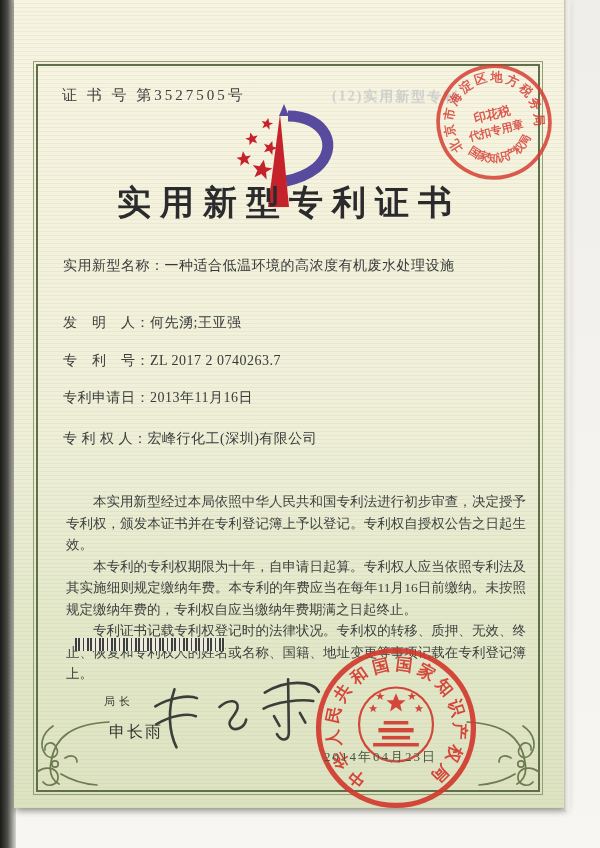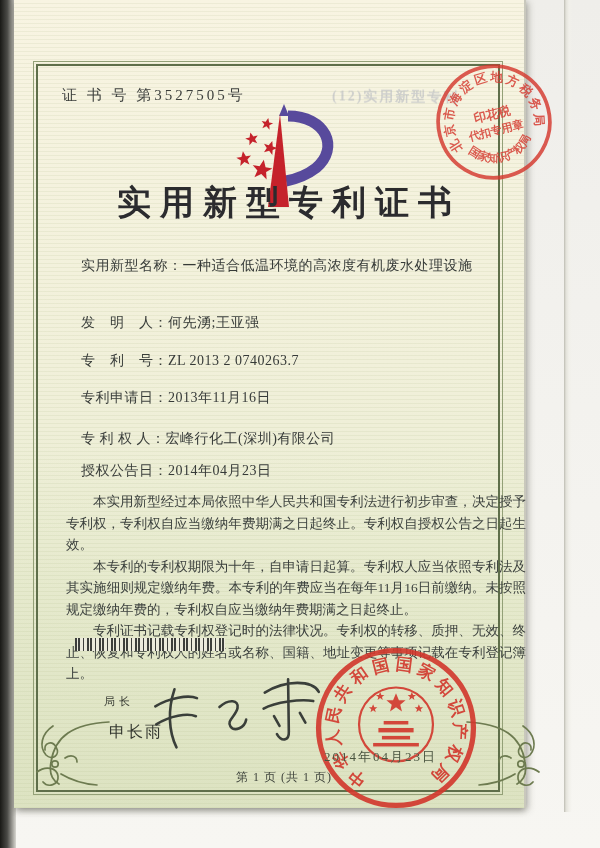--- a/index.html
+++ b/index.html
@@ -4,37 +4,37 @@
 <style>
   html,body{margin:0;padding:0;}
   body{
     width:600px;height:848px;overflow:hidden;position:relative;
     background:linear-gradient(180deg,#efeeea 0%,#f4f3ef 60%,#f7f6f2 100%);
     font-family:"Liberation Serif","DejaVu Serif",serif;
   }
   .spine{position:absolute;left:0;top:0;width:16px;height:848px;
     background:linear-gradient(90deg,#191916 0%,#4a4a46 45%,#a5a49e 80%,#d8d7d1 100%);}
   .paper{
-    position:absolute;left:14px;top:0;width:510px;height:808px;
+    position:absolute;left:14px;top:0;width:550px;height:808px;
     background:
       repeating-linear-gradient(0deg, rgba(140,158,96,0.10) 0 1px, rgba(0,0,0,0) 1px 4px),
       linear-gradient(180deg,#f8f4e2 0%,#f1f0da 45%,#e9ecd2 75%,#e5e9cf 100%);
     box-shadow:2px 0 0 #c9c8bc, 4px 2px 7px rgba(60,60,50,0.35), 0 3px 6px rgba(60,60,50,0.3);
   }
   .tint{position:absolute;left:0;bottom:0;width:100%;height:45%;
     background:linear-gradient(180deg,rgba(205,215,165,0) 0%,rgba(198,210,158,0.28) 100%);pointer-events:none;}
   .frame{position:absolute;left:22px;right:24px;top:64px;bottom:16px;
     border:2px solid #5f6f4a;outline:1px solid #93a077;outline-offset:2px;}
   .cert-no{position:absolute;left:48px;top:86px;font-size:15px;letter-spacing:3px;color:#3c3f3c;}
   .ghost{position:absolute;left:318px;top:88px;font-size:14px;font-weight:bold;
     color:#9aa0b4;opacity:0.42;letter-spacing:2px;filter:blur(0.4px);transform:rotate(0.5deg);}
   .logo{position:absolute;left:208px;top:104px;width:165px;height:110px;}
   .title{position:absolute;left:45px;top:180px;width:460px;text-align:center;
     font-size:34px;font-weight:bold;color:#2b2b2e;letter-spacing:9px;}
-  .field{position:absolute;left:49px;font-size:14px;color:#3a3e3b;letter-spacing:0.5px;white-space:nowrap;margin-left:18px;}
+  .field{position:absolute;left:49px;font-size:14px;color:#3a3e3b;letter-spacing:0.5px;white-space:nowrap;}
   .field .lbl{color:#3a3e3b;}
   .field .val{color:#363a38;}
   .paras{position:absolute;left:52px;top:491px;width:460px;font-size:13.5px;line-height:21.5px;
     color:#3c413e;text-align:justify;}
   .paras p{margin:0;text-indent:2em;}
   .barcode{position:absolute;left:61px;top:638px;width:150px;height:13px;
     background:repeating-linear-gradient(90deg,#3d3f3c 0 2px,#ecebdd 2px 3px,#3d3f3c 3px 5px,#ecebdd 5px 8px,#3d3f3c 8px 9px,#ecebdd 9px 12px);}
   .signer-title{position:absolute;left:90px;top:694px;font-size:11px;color:#33372f;letter-spacing:4px;}
   .signer-name{position:absolute;left:95px;top:722px;font-size:16px;color:#33372f;letter-spacing:2px;text-align:center;}
   .signature{position:absolute;left:128px;top:672px;width:195px;height:90px;}
@@ -101,34 +101,31 @@
 
   <div class="title">实用新型专利证书</div>
 
   <div class="field" style="top:257px;">
     <span class="lbl">实用新型名称：</span><span class="val">一种适合低温环境的高浓度有机废水处理设施</span>
   </div>
   <div class="field" style="top:314px;">
     <span class="lbl">发　明　人：</span><span class="val">何先湧;王亚强</span>
   </div>
   <div class="field" style="top:352px;">
-    <span class="lbl">专　利　号：</span><span class="val">ZL 2013 2 0740263.7</span>
+    <span class="lbl">专　利　号：</span><span class="val">ZL 2017 2 0740263.7</span>
   </div>
   <div class="field" style="top:389px;font-family:Liberation Serif, serif;">
     <span class="lbl">专利申请日：</span><span class="val">2013年11月16日</span>
   </div>
   <div class="field" style="top:430px;">
     <span class="lbl">专 利 权 人：</span><span class="val">宏峰行化工(深圳)有限公司</span>
   </div>
-  <div class="field" style="top:462px;">
-    <span class="lbl">授权公告日：</span><span class="val">2014年04月23日</span>
-  </div>
 
   <div class="paras">
-    <p>本实用新型经过本局依照中华人民共和国专利法进行初步审查，决定授予专利权，专利权自应当缴纳年费期满之日起终止。专利权自授权公告之日起生效。</p>
+    <p>本实用新型经过本局依照中华人民共和国专利法进行初步审查，决定授予专利权，颁发本证书并在专利登记簿上予以登记。专利权自授权公告之日起生效。</p>
     <p>本专利的专利权期限为十年，自申请日起算。专利权人应当依照专利法及其实施细则规定缴纳年费。本专利的年费应当在每年11月16日前缴纳。未按照规定缴纳年费的，专利权自应当缴纳年费期满之日起终止。</p>
     <p>专利证书记载专利权登记时的法律状况。专利权的转移、质押、无效、终止、恢复和专利权人的姓名或名称、国籍、地址变更等事项记载在专利登记簿上。</p>
   </div>
 
   <div class="barcode"></div>
 
   <div class="signer-title">局长</div>
   <div class="signer-name">申长雨</div>
 
   <svg class="signature" viewBox="0 0 195 90">
@@ -159,21 +156,20 @@
       <use href="#star5" transform="translate(74,78) scale(0.5)"></use>
       <use href="#star5" transform="translate(126,78) scale(0.5)"></use>
       <rect x="86" y="92" width="28" height="4"></rect>
       <rect x="80" y="100" width="40" height="5"></rect>
       <rect x="84" y="109" width="32" height="4"></rect>
       <rect x="74" y="117" width="52" height="4"></rect>
     </g>
   </svg>
   <div class="seal-date">2014年04月23日</div>
 
-  <div class="footer">第 1 页 (共 1 页)</div>
 
   <svg class="seal-top" viewBox="0 0 100 100">
     <circle cx="50" cy="50" r="45" fill="none" stroke="#d5392f" stroke-width="3"></circle>
     <path id="taxTop" d="M50,50 m -28.6,16.5 A33,33 0 0 1 50,17 A33,33 0 0 1 78.6,66.5" fill="none"></path>
     <path id="taxBot" d="M22.3,66 A32,32 0 0 0 77.7,66" fill="none"></path>
     <text font-size="10" font-weight="bold" fill="#d5392f" font-family="'Liberation Serif','DejaVu Serif',serif">
       <textPath href="#taxTop" startOffset="2" textLength="130" lengthAdjust="spacing">北京市海淀区地方税务局</textPath>
     </text>
     <text font-size="9" font-weight="bold" fill="#d5392f" font-family="'Liberation Serif','DejaVu Serif',serif">
       <textPath href="#taxBot" startOffset="3" textLength="60" lengthAdjust="spacing">国家知识产权局</textPath>

